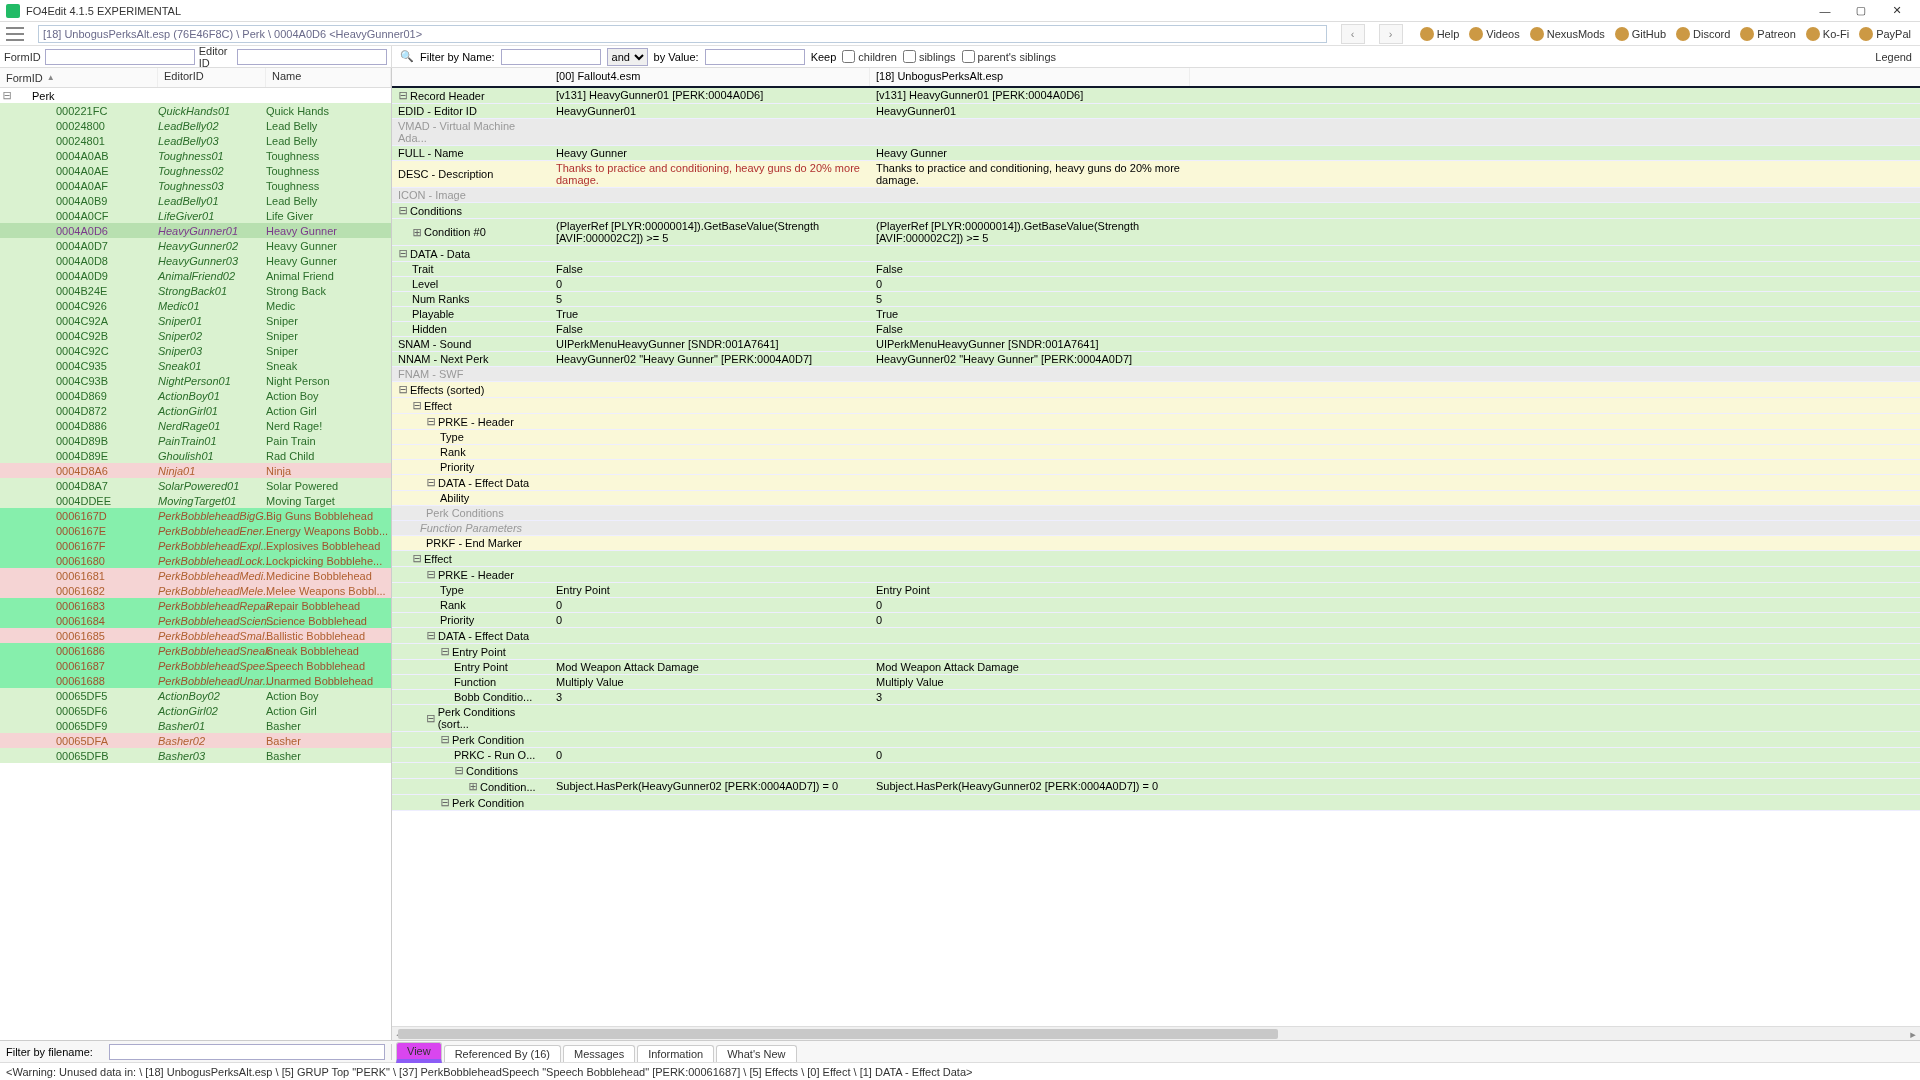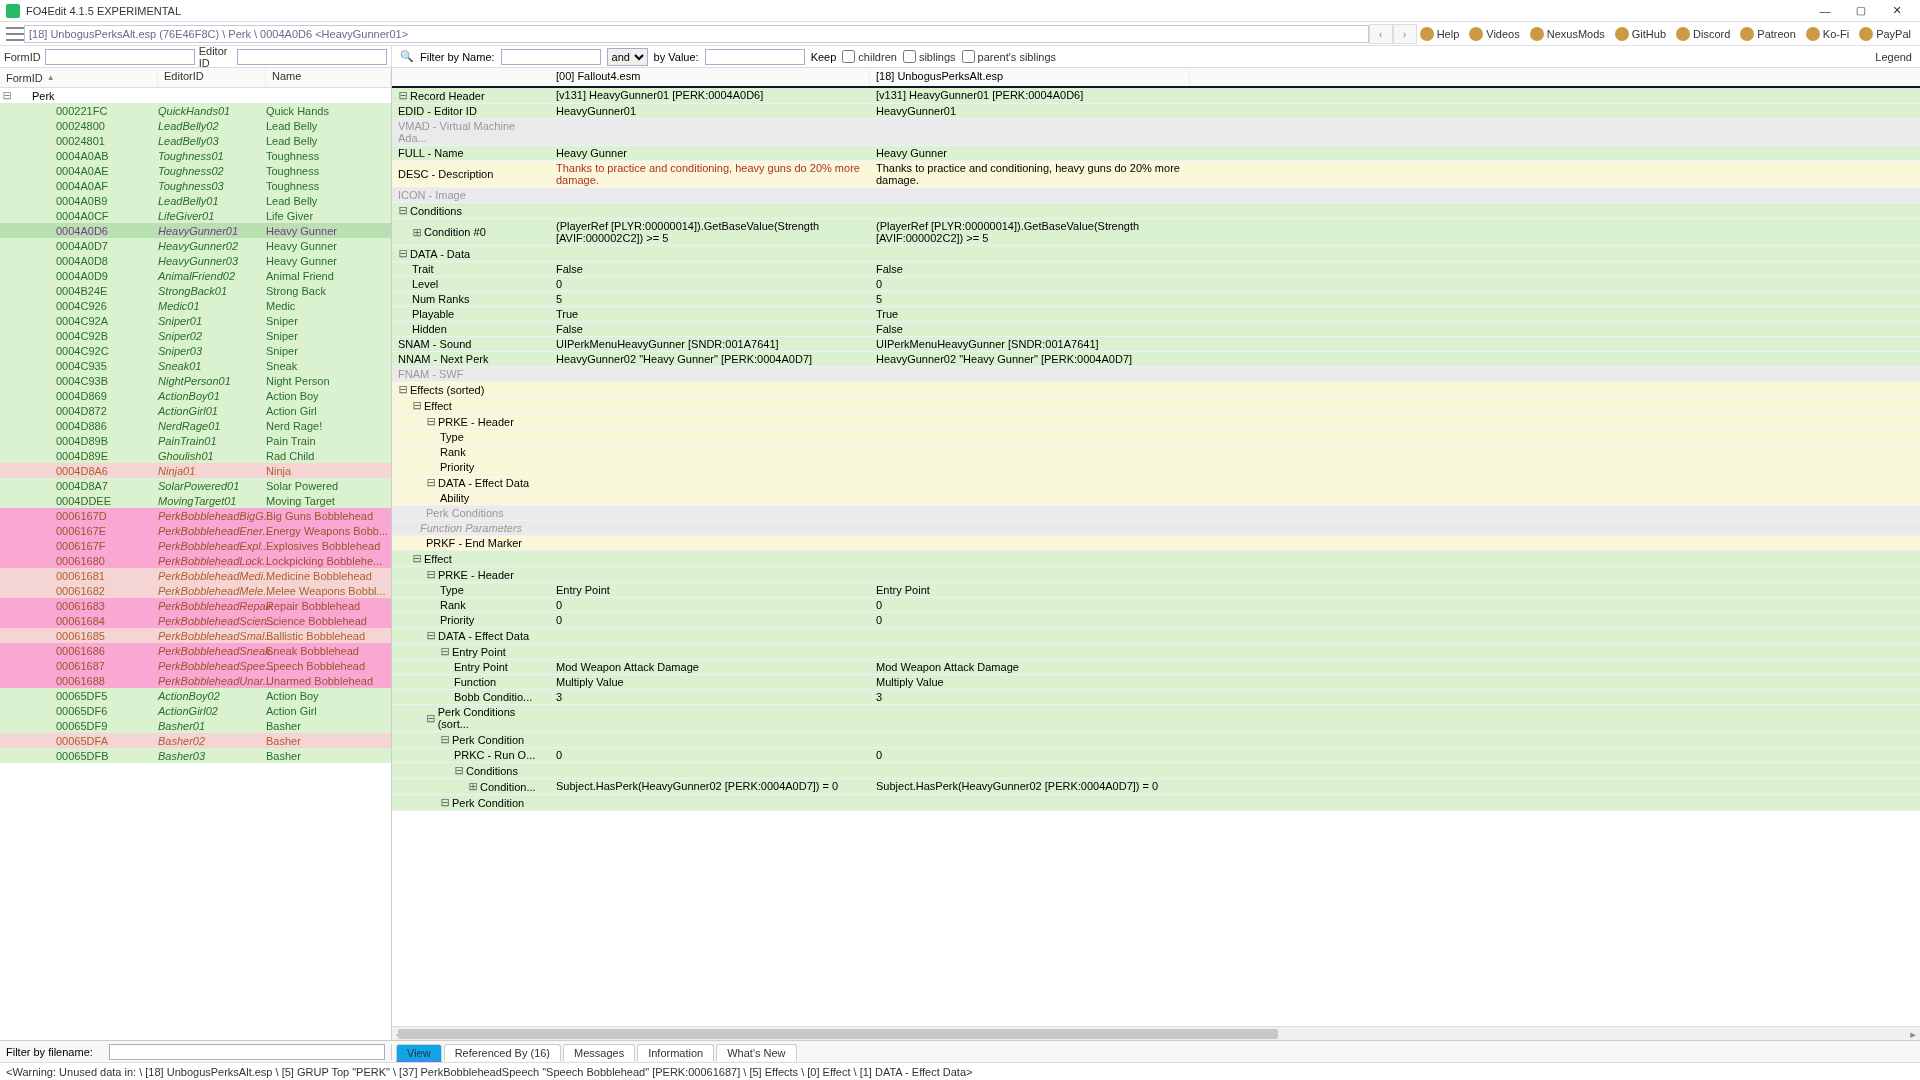--- a/index.html
+++ b/index.html
@@ -2,21 +2,21 @@
 <html><head>
 <meta charset="utf-8">
 <style>
 * { margin: 0; padding: 0; box-sizing: border-box; font-family: "Segoe UI", Tahoma, sans-serif; font-size: 11px; }
 html, body { width: 100%; height: 100%; background: #f0f0f0; overflow: hidden; }
 .titlebar { height: 22px; background: #fff; display: flex; align-items: center; padding: 8px 6px; border-bottom: 1px solid #ddd; }
 .titlebar .icon { width: 14px; height: 14px; margin-right: 6px; border-radius: 2px; background: #2b6; }
 .titlebar .title { flex: 1; color: #333; }
 .titlebar .winbtns { display: flex; gap: 2px; }
 .titlebar .winbtn { width: 34px; height: 20px; display:flex; align-items:center; justify-content:center; color:#333; }
-.pathbar { height: 24px; background:#fff; display:flex; align-items:center; padding:0 6px; border-bottom:1px solid #e0e0e0; gap:0; }
+.pathbar { height: 24px; background:#fff; display:flex; align-items:center; padding:0 6px; border-bottom:1px solid #e0e0e0; gap:14px; }
 .hamburger { width:18px; height:14px; display:flex; flex-direction:column; justify-content:space-between; }
 .hamburger span { height:2px; background:#888; }
 .pathbox { flex:1; height:18px; border:1px solid #bcd; background:#fff; padding:0 4px; display:flex; align-items:center; color:#6a6a8a; font-size:11px; }
 .navbtn { width:24px; height:20px; display:flex; align-items:center; justify-content:center; color:#888; background:#f7f7f7; border:1px solid #ddd; }
 .links { display:flex; align-items:center; gap:4px; }
 .links .lnk { display:flex; align-items:center; gap:3px; color:#333; padding:0 3px; }
 .links .lnk .lico { width:14px; height:14px; border-radius:50%; background:#c94; }
 .filterrow { height:22px; background:#fff; border-bottom:1px solid #ddd; display:flex; }
 .leftfilter { width:392px; display:flex; align-items:center; gap:4px; padding:0 4px; border-right:1px solid #ddd; }
 .leftfilter label { color:#333; }
@@ -37,21 +37,21 @@
 .lhdr .c3 { flex:1; }
 .tree { flex:1; overflow-y:auto; position:relative; }
 .treerow { display:flex; height:15px; align-items:center; }
 .treerow.perkhdr { background:#fff; }
 .treerow.perkhdr .tw { width:14px; text-align:center; color:#888; }
 .treerow .c1 { width:158px; padding-left:56px; }
 .treerow .c2 { width:108px;font-style:italic; }
 .treerow .c3 { flex:1; }
 .rg-green { background:#daf2d0; }
 .rg-green-sel { background:#b8e0b0; }
-.rg-yellow { background:#f9a8d4; }
+.rg-yellow { background:#86efac; }
 .rg-pink { background:#f5d4d4; }
 .fg-green { color:#2a6e2a; }
 .fg-purple { color:#7a3a8a; }
 .fg-orange { color:#b06030; }
 .fg-dkorange { color:#a0522d; }
 .rightpane { flex:1; display:flex; flex-direction:column; background:#fff; position:relative; }
 .grid { flex:1; overflow:auto; }
 .gridhead { height:20px; display:flex; background:#fafafa; border-bottom:2px solid #0f172a; position:sticky; top:0; }
 .gridhead .h1 { width:158px; }
 .gridhead .h2, .gridhead .h3 { width:320px; padding:2px 6px; border-right:1px solid #eee; }
@@ -66,21 +66,21 @@
 .grow .muted { color:#999; }
 .hscroll { height:14px; background:#f0f0f0; border-top:1px solid #ddd; position:relative; }
 .hscroll .thumb { position:absolute; left:6px; top:2px; height:10px; width:880px; background:#c8c8c8; border-radius:2px; }
 .hscroll .arr { position:absolute; top:0; width:14px; height:14px; display:flex; align-items:center; justify-content:center; color:#888; }
 .hscroll .arr.l{left:0;} .hscroll .arr.r{right:0;}
 .bottomfilter { height:22px; border-top:1px solid #ccc; display:flex; align-items:center; background:#f7f7f7; }
 .bottomfilter .bf-l { width:392px; display:flex; align-items:center; gap:16px; padding:0 6px; border-right:1px solid #ccc;}
 .bottomfilter .bf-l input { flex:1; height:16px; border:1px solid #aac; padding:0 3px; }
 .tabs { flex:1; display:flex; align-items:flex-end; gap:2px; padding:0 4px; }
 .tabs .tab { padding:2px 10px; border:1px solid #ccc; border-bottom:none; background:#fff; color:#333; border-top-left-radius:3px; border-top-right-radius:3px;}
-.tabs .tab.active { background:#0ea5e9; font-weight:normal; border-bottom:1px solid #8b5cf6; position:relative; top:1px;}
+.tabs .tab.active { background:#d946ef; font-weight:normal; border-bottom:4px solid #8b5cf6; position:relative; top:1px;}
 .statusbar { height:18px; background:#fff; border-top:1px solid #ddd; padding:0 6px; display:flex; align-items:center; color:#333; }
 .tree::-webkit-scrollbar, .grid::-webkit-scrollbar { width:12px; }
 .tree::-webkit-scrollbar-thumb, .grid::-webkit-scrollbar-thumb { background:#c8c8c8; }
 </style>
 </head>
 <body>
 
 <div class="titlebar">
   <div class="icon"></div>
   <div class="title">FO4Edit 4.1.5 EXPERIMENTAL</div>

